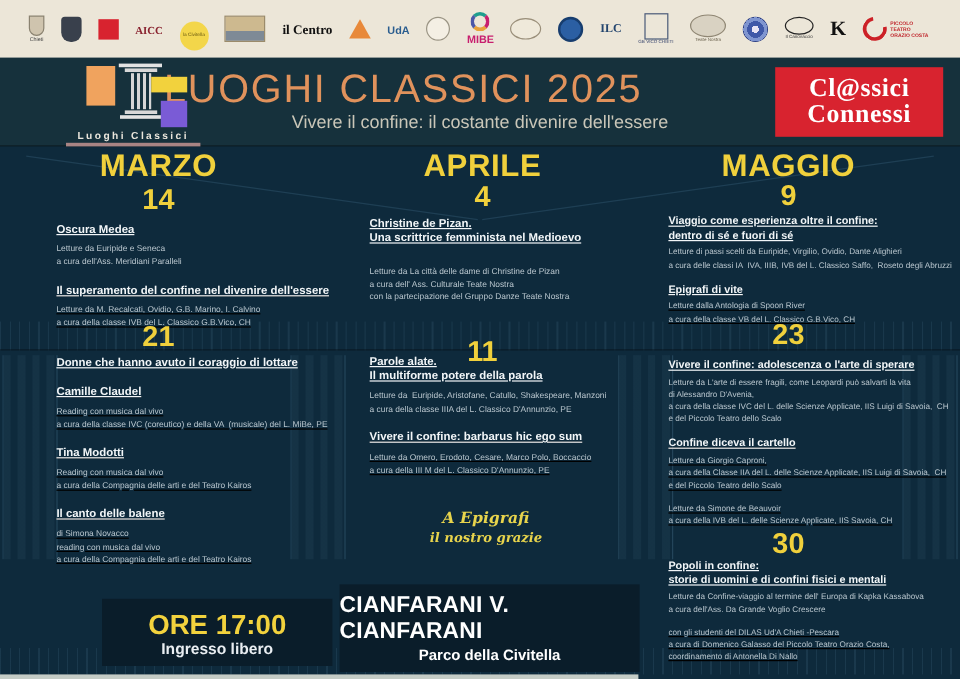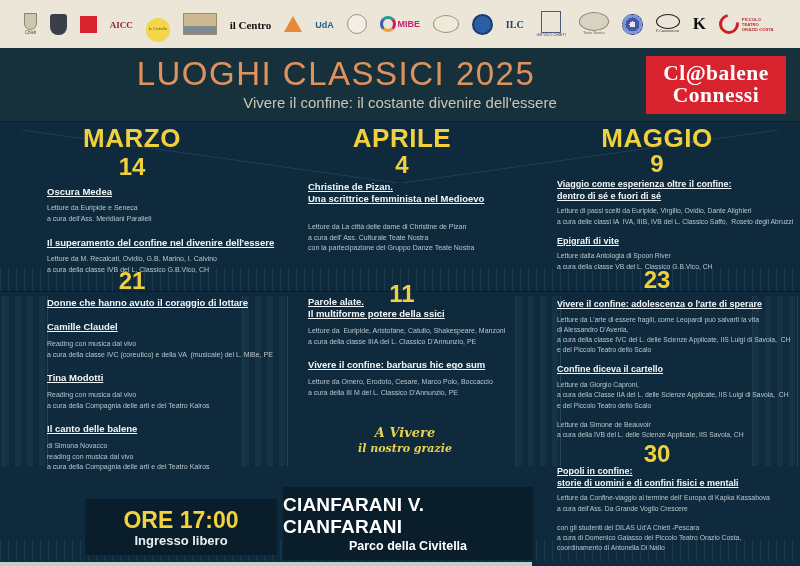--- a/index.html
+++ b/index.html
@@ -18,21 +18,21 @@
   .ic-red{width:17px;height:17px;background:#d8232f;}
   .t-aicc .lbl{font:700 9px "Liberation Serif",serif;color:#8a2430;}
   .ic-yellow{width:24px;height:24px;border-radius:50%;background:#f3d64a;}
   .l-civ .lbl{font-size:4px;color:#6b5a10;margin-top:-15px;position:relative;}
   .ic-photo{width:34px;height:22px;background:linear-gradient(#cdb98f 60%,#7e8a96 60%);border:1px solid #9b8b6b;}
   .t-centro .lbl{font:800 11px "Liberation Serif",serif;color:#111;}
   .ic-tri{width:0;height:0;border-left:9px solid transparent;border-right:9px solid transparent;border-bottom:16px solid #e8893a;}
   .t-uda .lbl{font:700 9px "Liberation Sans",sans-serif;color:#2a5d8f;}
   .ic-seal{width:20px;height:20px;border-radius:50%;border:1px solid #9a9484;background:#f4efe4;}
   .ic-mibe{width:16px;height:16px;border-radius:50%;border:3px solid #1f9e8e;border-right-color:#c81f6e;border-bottom-color:#e8a23a;border-left-color:#4a58a8;}
-  .t-mibe{flex-direction:row;gap:2px;align-items:center;}
+  .t-mibe{flex-direction:column;gap:2px;align-items:center;}
   .t-mibe .lbl{font:700 9px "Liberation Sans",sans-serif;color:#c81f6e;margin-top:0;}
   .ic-oval{width:26px;height:18px;border-radius:50%;border:1px solid #9a8f7a;background:#efe9da;}
   .ic-blue{width:21px;height:21px;border-radius:50%;background:#2b5fa3;border:2px solid #173d6e;}
   .t-ilc .lbl{font:700 10px "Liberation Serif",serif;color:#23456e;}
   .ic-stamp{width:20px;height:22px;border:1px solid #4a5a78;background:#ece6d8;}
   .l-gbv .lbl{font-size:3.8px;color:#33406b;}
   .ic-engr{width:30px;height:19px;border-radius:50%;background:#d9d2c2;border:1px solid #8f8673;}
   .l-teate .lbl{font-size:3.8px;color:#6b624e;}
   .ic-mand{width:21px;height:21px;border-radius:50%;background:radial-gradient(circle,#e8e4f4 0 3px,#3f58a8 3px 7px,#7f95d0 7px 10px,#2b3f86 10px);}
   .ic-hand{width:24px;height:15px;border:1.5px solid #222;border-radius:50%;}
@@ -84,21 +84,21 @@
 
   
   .month{position:absolute;text-align:center;font:700 26px "Liberation Sans",sans-serif;
     color:#f0d03c;letter-spacing:.5px;}
   .bigdate{position:absolute;text-align:center;font:700 24px "Liberation Sans",sans-serif;color:#f0d03c;}
   .evs{position:absolute;}
   .ev-title{font:700 9.5px "Liberation Sans",sans-serif;color:#f2f6f8;text-decoration:underline;
     white-space:pre;line-height:1.3;}
   .ev-body{font:400 7px "Liberation Sans",sans-serif;color:#b9c6ce;white-space:pre;
     line-height:1.55;margin-top:5px;}
-  .evs .ev + .ev{margin-top:12px;}
+  .evs .ev + .ev{margin-top:12px;text-decoration:underline;}
   .col3 .ev-title{font-size:9px;}
   .col3 .ev-body{font-size:6.8px;line-height:1.5;margin-top:4px;}
   .col3 .ev + .ev{margin-top:9px;}
 
   
   .dedication{position:absolute;left:300px;top:424px;width:210px;text-align:center;
     font:italic 700 11px "DejaVu Serif",serif;color:#e8d44c;line-height:1.35;}
   .dedication .l1{font-size:13px;}
 
   
@@ -184,23 +184,37 @@
     <div class="lg t-costa">
         <div class="ic ic-swirl"></div>
         <span class="lbl">PICCOLO TEATRO ORAZIO COSTA</span>
       </div>
   </div>
 
   <div class="header-band"></div>
   <div class="main-title">LUOGHI CLASSICI 2025</div>
   <div class="sub-title">Vivere il confine: il costante divenire dell'essere</div>
 
+  <div class="brand">
+    <div class="br-orange"></div>
+    <div class="br-col">
+        <div class="b1"></div>
+        <div class="b2"></div>
+        <div class="sh"></div>
+        <div class="b3"></div>
+        <div class="b4"></div>
+      </div>
+    <div class="br-yellow"></div>
+    <div class="br-purple"></div>
+    <div class="br-name">Luoghi Classici</div>
+    <div class="br-bar"></div>
+  </div>
 
   <div class="badge">
-    <div>Cl@balene</div>
+    <div>Cl@ssici</div>
     <div>Connessi</div>
   </div>
 
   <div class="tex b"></div>
   <div class="tex c"></div>
   <div class="colk" style="left:2px"></div>
   <div class="colk" style="left:242px"></div>
   <div class="colk" style="left:515px"></div>
   <div class="colk" style="left:752px"></div>
   <div class="diag d1"></div>
@@ -252,33 +266,33 @@
 Una scrittrice femminista nel Medioevo</div>
       <div class="ev-body" style="margin-top:16px">Letture da La città delle dame di Christine de Pizan
 a cura dell' Ass. Culturale Teate Nostra
 con la partecipazione del Gruppo Danze Teate Nostra</div>
     </div>
   </div>
   <div class="bigdate" style="left:308px;top:280px;width:188px">11</div>
   <div class="evs col2" style="left:308px;top:296px;width:210px">
     <div class="ev">
       <div class="ev-title">Parole alate.
-Il multiforme potere della ssici</div>
+Il multiforme potere della parola</div>
       <div class="ev-body">Letture da  Euripide, Aristofane, Catullo, Shakespeare, Manzoni
 a cura della classe IIIA del L. Classico D'Annunzio, PE</div>
     </div>
     <div class="ev">
       <div class="ev-title">Vivere il confine: barbarus hic ego sum</div>
       <div class="ev-body">Letture da Omero, Erodoto, Cesare, Marco Polo, Boccaccio
 a cura della III M del L. Classico D'Annunzio, PE</div>
     </div>
   </div>
 
   <div class="dedication">
-    <div class="l1">A Vivere</div>
+    <div class="l1">A Epigrafi</div>
     <div>il nostro grazie</div>
   </div>
 
   <div class="month" style="left:557px;top:123px;width:200px">MAGGIO</div>
   <div class="bigdate" style="left:557px;top:150px;width:200px">9</div>
   <div class="evs col3" style="left:557px;top:179px;width:240px">
     <div class="ev">
       <div class="ev-title">Viaggio come esperienza oltre il confine:
 dentro di sé e fuori di sé</div>
       <div class="ev-body">Letture di passi scelti da Euripide, Virgilio, Ovidio, Dante Alighieri

